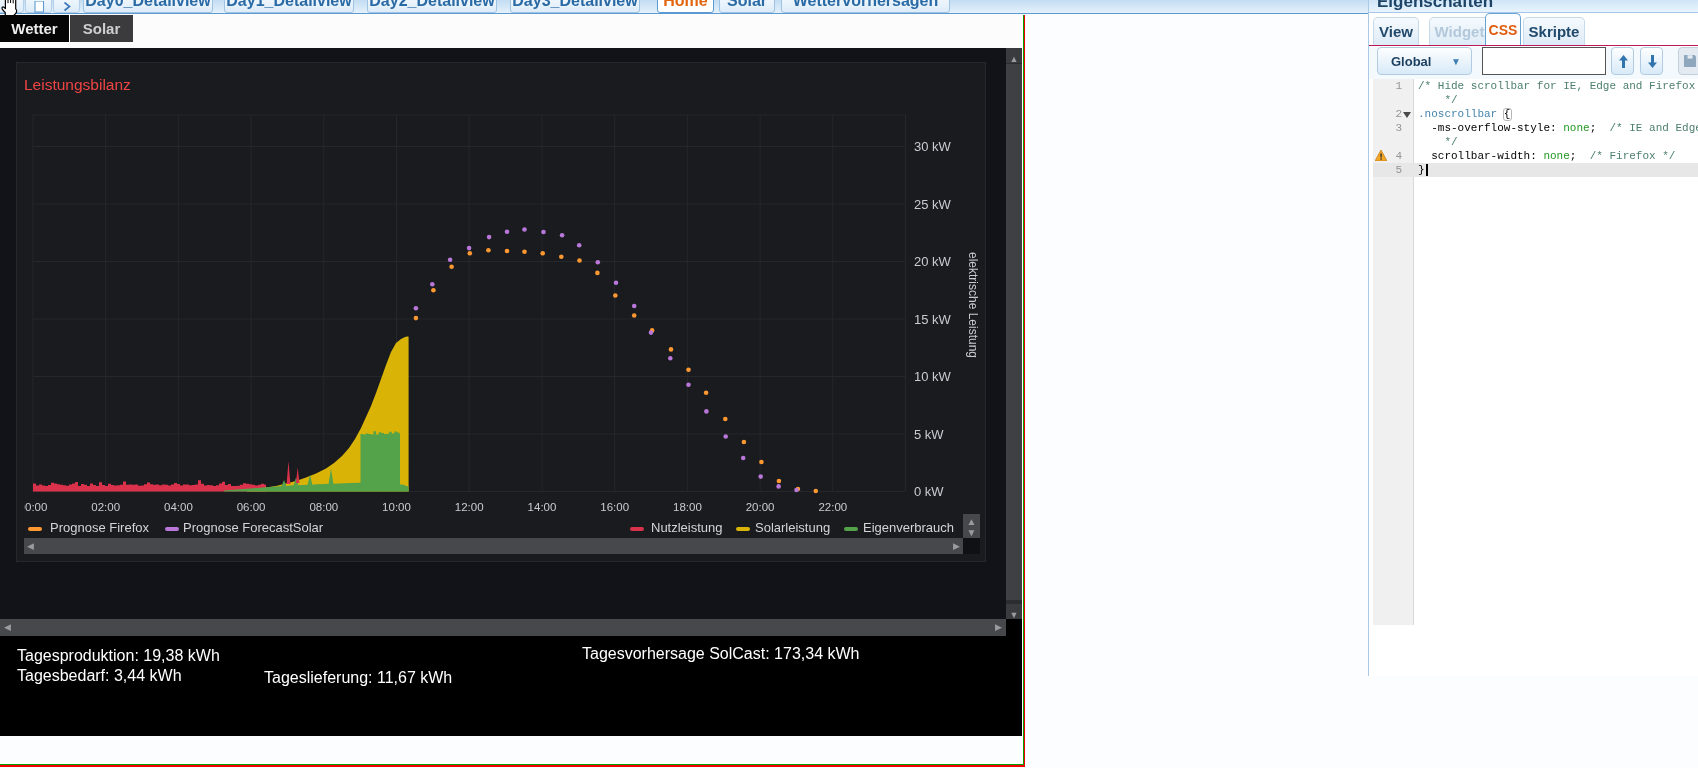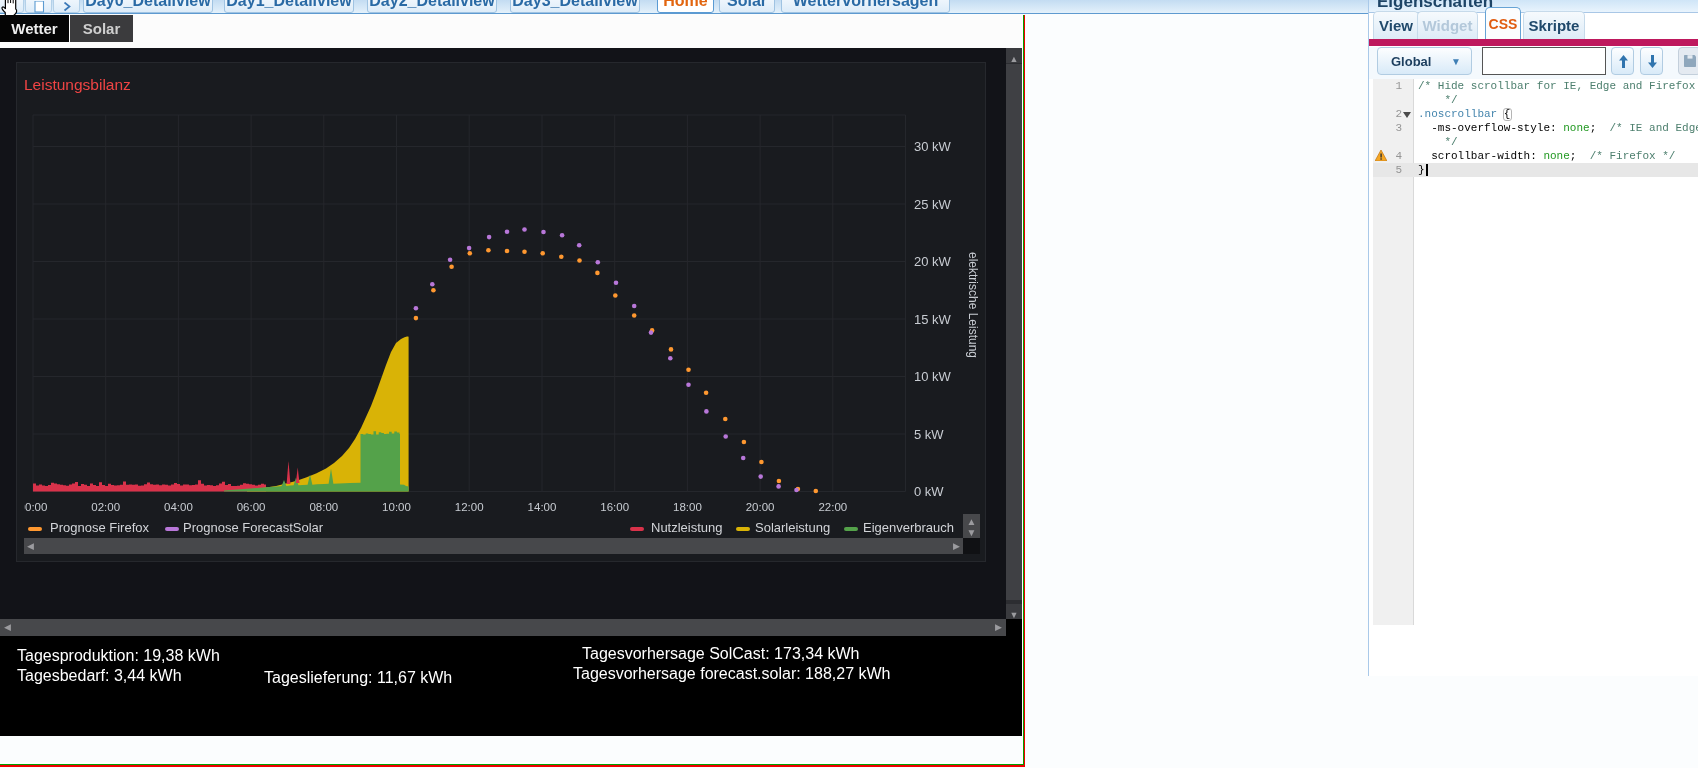--- a/index.html
+++ b/index.html
@@ -23,21 +23,21 @@
 .arrow{color:#9b9b9f;font-size:9px;line-height:9px}
 
 #stats{left:0;top:636px;width:1022px;height:100px;background:#000;color:#fff}
 #stats div{position:absolute;white-space:nowrap;font-size:16px}
 
 #rpanel{left:1368px;top:0;width:330px;height:676px;background:#fff;border-left:1px solid #a9c9e9}
 #rphead{position:absolute;left:0;top:0;width:330px;height:13px;overflow:hidden;
   background:linear-gradient(#cfe5f7,#e9f4fd);border-bottom:1px solid #a9c7e6}
 #rphead span{position:absolute;left:8px;top:-8px;font-size:17px;font-weight:bold;color:#1d4466}
 #rtabs{position:absolute;left:0;top:14px;width:330px;height:32px;
-  border-bottom:7px solid #be185d}
+  border-bottom:1px solid #be185d}
 .rtab{position:absolute;bottom:0;height:28px;border:1px solid #c6daea;border-bottom:none;
   border-radius:5px 5px 0 0;background:linear-gradient(#f6fafd,#ddebf7);
   font-weight:bold;font-size:15px;color:#20496b;display:flex;align-items:center;justify-content:center}
 #rctrl{position:absolute;left:0;top:47px;width:330px;height:32px;background:#f4f9fd}
 .rbtn{position:absolute;border:1px solid #b1cce2;border-radius:4px;
   background:linear-gradient(#fdfeff,#d8eaf8);color:#1c3e5e;font-weight:bold;font-size:13px}
 
 #editor{position:absolute;left:4px;top:79px;width:326px;height:546px;background:#fff;
   font-family:"Liberation Mono",monospace;font-size:11px}
 #gutter{position:absolute;left:0;top:0;width:41px;height:546px;background:#f0f0f0;
@@ -212,37 +212,36 @@
   <div class="arrow" style="position:absolute;left:4px;top:4px">◀</div>
   <div class="arrow" style="position:absolute;right:4px;top:4px">▶</div>
 </div>
 <div class="abs" style="left:1006px;top:619px;width:16px;height:17px;background:#000"></div>
 
 <div class="abs" id="stats">
   <div style="left:17px;top:11px">Tagesproduktion: 19,38 kWh</div>
   <div style="left:17px;top:31px">Tagesbedarf: 3,44 kWh</div>
   <div style="left:264px;top:33px">Tageslieferung: 11,67 kWh</div>
   <div style="left:582px;top:9px">Tagesvorhersage SolCast: 173,34 kWh</div>
-  <div style="left:573px;top:29px">Tagesvorhersage forecast.solar: 188,27 kWh</div>
 </div>
 
 <div class="abs" style="left:0;top:762px;width:1023px;height:2px;background:#fff"></div>
 <div class="abs" style="left:1022px;top:15px;width:1px;height:749px;background:#fff"></div>
 <div class="abs" style="left:1023px;top:15px;width:1px;height:749px;background:#00a000"></div>
 <div class="abs" style="left:0;top:764px;width:1024px;height:1px;background:#00a000"></div>
 <div class="abs" style="left:1024px;top:15px;width:1px;height:751px;background:#ee0000"></div>
 <div class="abs" style="left:0;top:765px;width:1025px;height:1.5px;background:#ee0000"></div>
 
 <div class="abs" id="rpanel">
   <div id="rphead">
       <span>Eigenschaften</span>
     </div>
   <div id="rtabs">
     <div class="rtab" style="left:4px;width:46px">View</div>
-    <div class="rtab" style="left:48px;width:61px;color:#b3c8da">Widget</div>
+    <div class="rtab" style="left:60px;width:61px;color:#b3c8da">Widget</div>
     <div class="rtab" style="left:116px;width:36px;height:32px;background:#fbfdfe;border-color:#66a3d5;color:#e05c10;z-index:3;font-size:14px">CSS</div>
     <div class="rtab" style="left:154px;width:62px">Skripte</div>
   </div>
   <div id="rctrl">
     <div class="rbtn" style="left:8px;top:0;width:95px;height:28px;line-height:27px;padding-left:13px">Global<span style="position:absolute;right:10px;top:0;color:#3f7fb5;font-size:10px">▼</span></div>
     <input style="position: absolute; left: 113px; top: 0px; width: 124px; height: 28px; border: 1.5px solid rgb(85, 85, 85); background: rgb(255, 255, 255);">
     <div class="rbtn" style="left:242px;top:0;width:23px;height:28px">
         <svg width="11" height="13" style="position:absolute;left:6px;top:7px" viewBox="0 0 11 13">
           <path d="M5.5 0 L10 5.5 L7 5.5 L7 13 L4 13 L4 5.5 L1 5.5 Z" fill="#2f74ae"></path>
         </svg>

